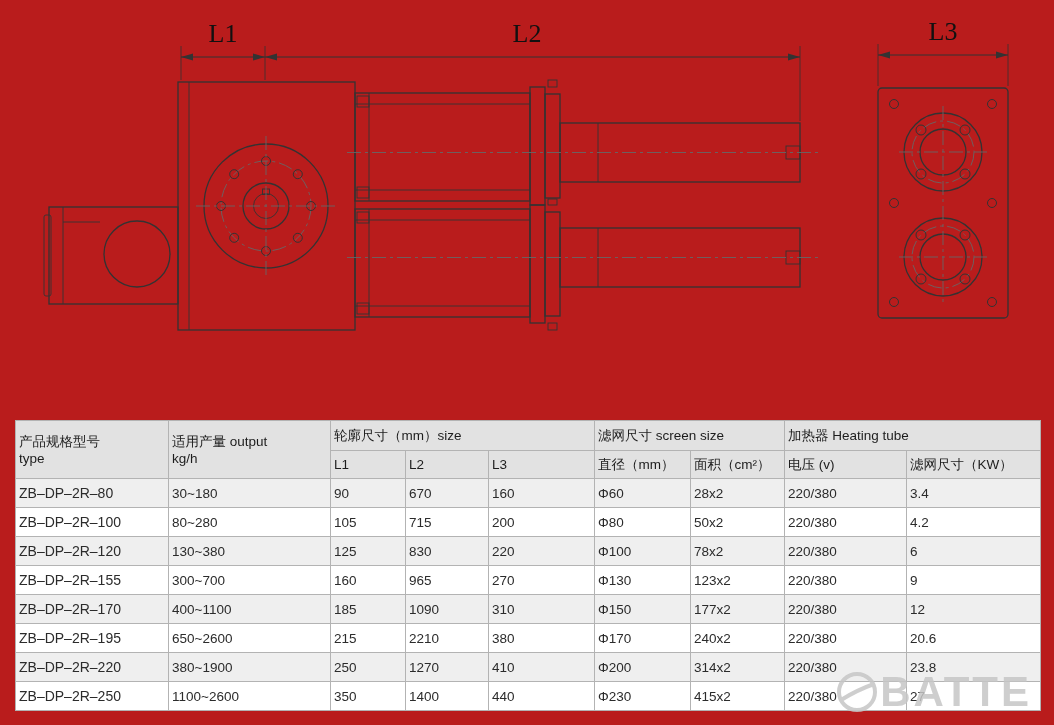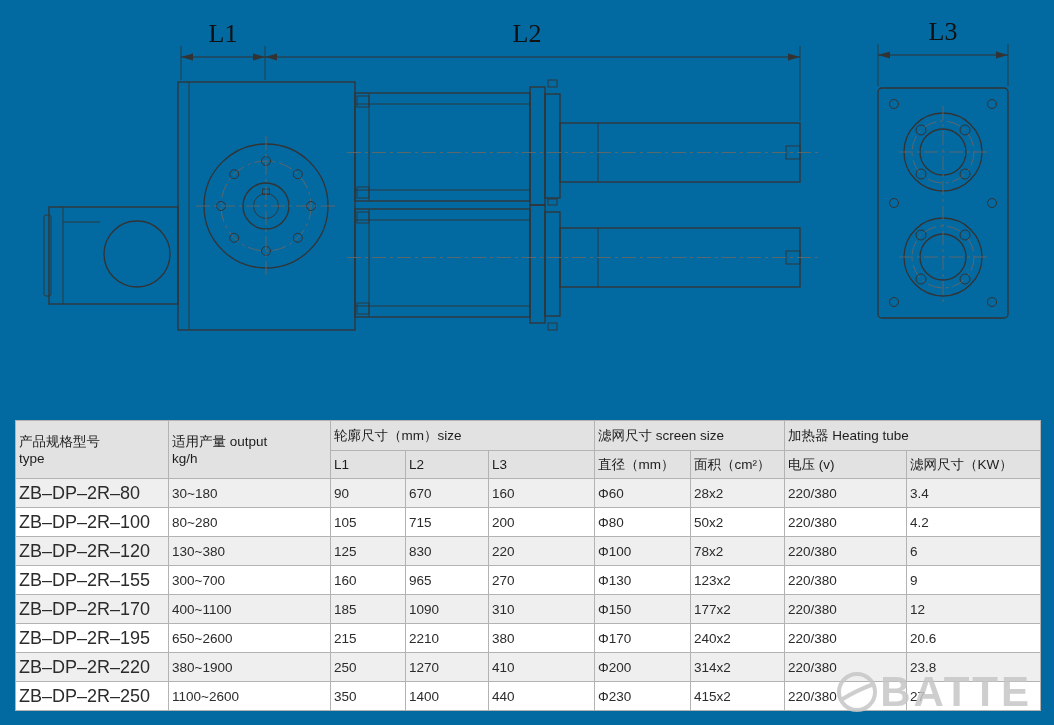--- a/index.html
+++ b/index.html
@@ -2,21 +2,21 @@
 <html><head>
 <meta charset="utf-8">
 <style>
   * { box-sizing: border-box; margin: 0; padding: 0; }
   html, body { background: #fff; }
   body { font-family: "Liberation Sans", sans-serif; }
   .page {
     position: relative;
     width: 1054px;
     height: 725px;
-    background: #0369a1;
+    background: #b91c1c;
     overflow: hidden;
   }
   .drawing { position: absolute; top: 0; left: 0; }
 
   
   .outline { stroke: #333; fill: none; stroke-width: 1.3; }
   .thin    { stroke: #333; fill: none; stroke-width: 0.9; }
   .hole    { stroke: #333; fill: none; stroke-width: 1; }
   .cl      { stroke: #666; fill: none; stroke-width: 0.9; stroke-dasharray: 14 4 3 4; }
   .dim     { stroke: #333; fill: none; stroke-width: 1; }
@@ -43,21 +43,21 @@
   }
   .spec-table thead th {
     background: #e2e2e2;
     font-weight: normal;
     color: #1d1d1d;
   }
   .spec-table thead tr.group-row th { height: 30px; }
   .spec-table thead tr.sub-row th { height: 28px; }
   .spec-table tbody td { height: 29px; background: #fff; }
   .spec-table tbody tr:nth-child(odd) td { background: #efefef; }
-  .spec-table td.cell-type { font-size: 18px; }
+  .spec-table td.cell-type { font-size: 14px; }
 
   .watermark {
     position: absolute;
     right: 22px;
     bottom: 10px;
     display: flex;
     align-items: center;
     color: #c6c6c6;
     opacity: 0.85;
     pointer-events: none;

